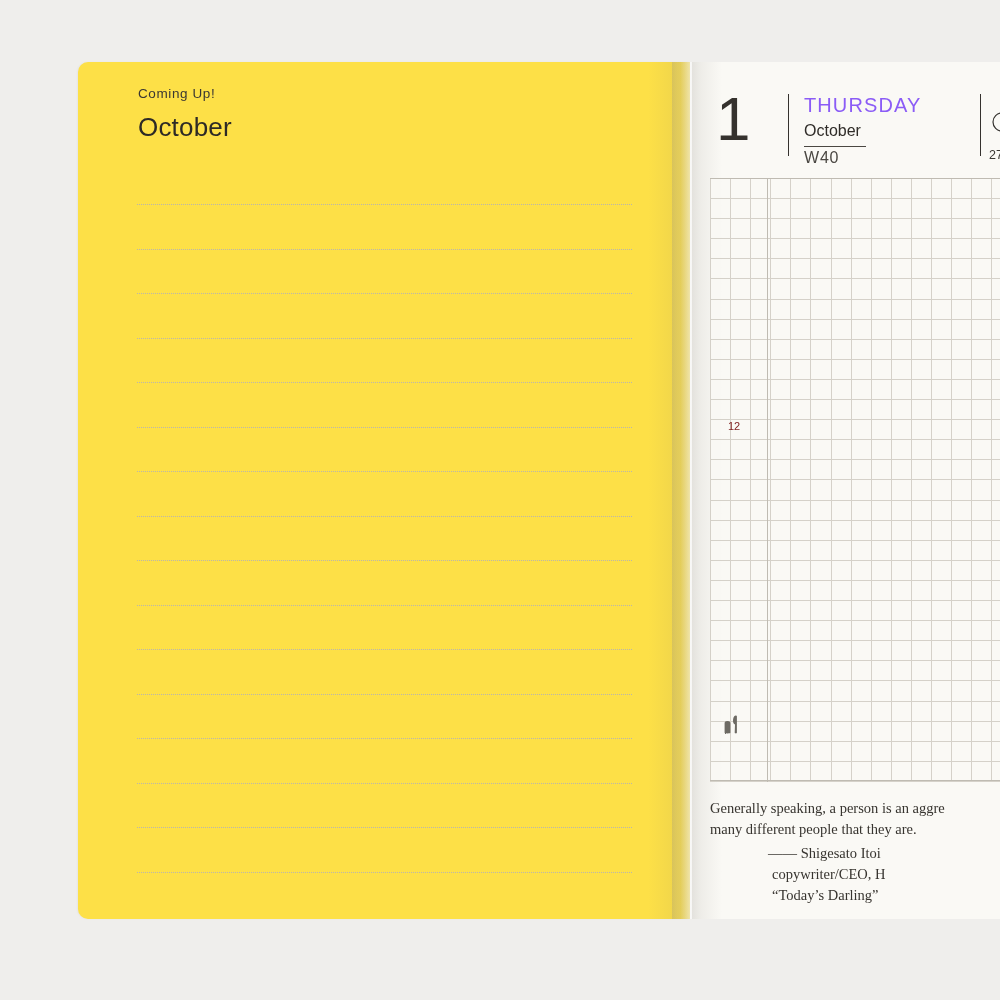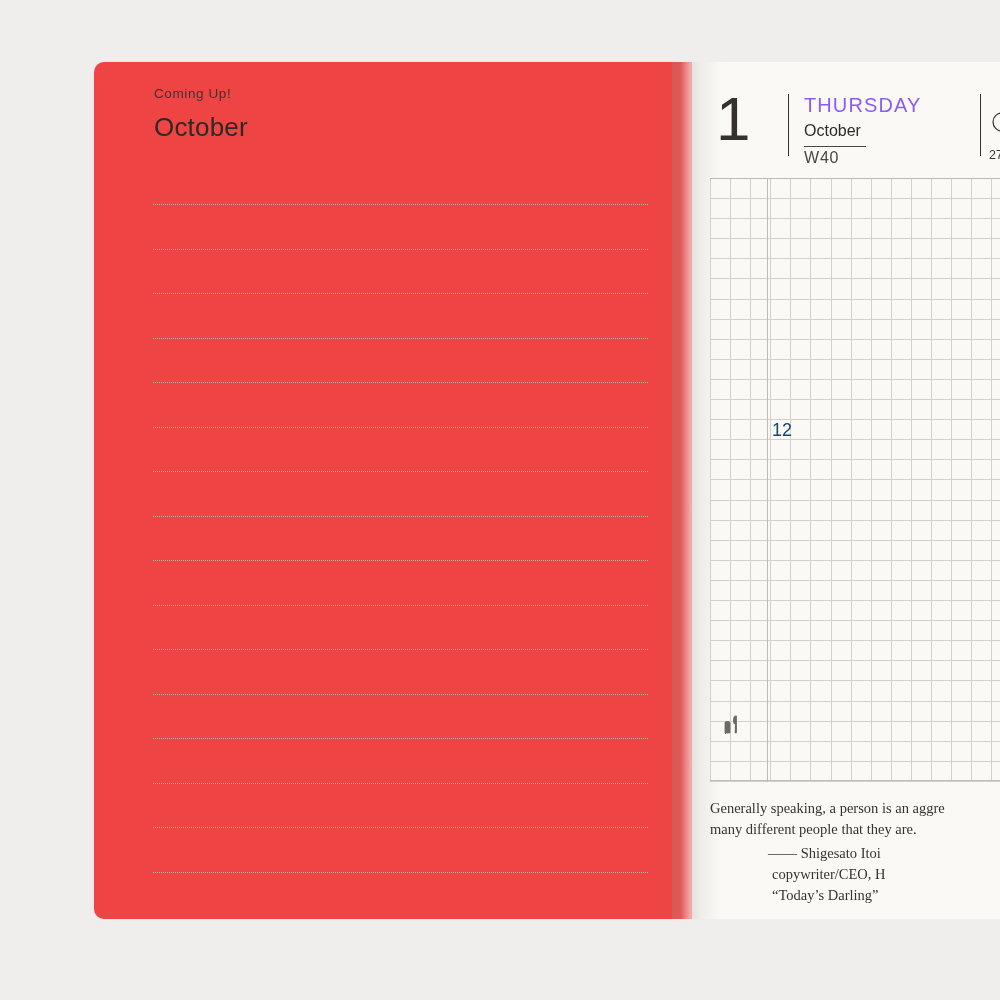--- a/index.html
+++ b/index.html
@@ -17,25 +17,25 @@
   #page {
     position: relative;
     width: 1000px;
     height: 1000px;
     background: #efeeec;
   }
 
   
   .left-page {
     position: absolute;
-    left: 94px;
+    left: 78px;
     top: 62px;
     width: 612px;
     height: 857px;
-    background: #ef4444;
+    background: #fde047;
     border-radius: 10px 0 0 10px;
     box-shadow: -1px 0 2px rgba(0,0,0,0.04);
   }
   
   .left-page::after {
     content: "";
     position: absolute;
     right: 0; top: 0;
     width: 42px; height: 100%;
     background: linear-gradient(to right, rgba(0,0,0,0) 0%, rgba(120,115,105,0.10) 70%, rgba(110,105,95,0.20) 100%);
@@ -215,23 +215,22 @@
     top: 718px;
     width: 300px;
     height: 1px;
     background: #bfbbb2;
   }
 
   .hour-label {
     position: absolute;
     left: 36px;
     top: 358px;
-    font-size: 18px;
-    color: #0c4a6e;
-    margin-left: 44px;
+    font-size: 11px;
+    color: #7f1d1d;
   }
   .meal-icon {
     position: absolute;
     left: 30px;
     top: 652px;
     width: 18px;
     height: 20px;
   }
 
   .quote-block {

